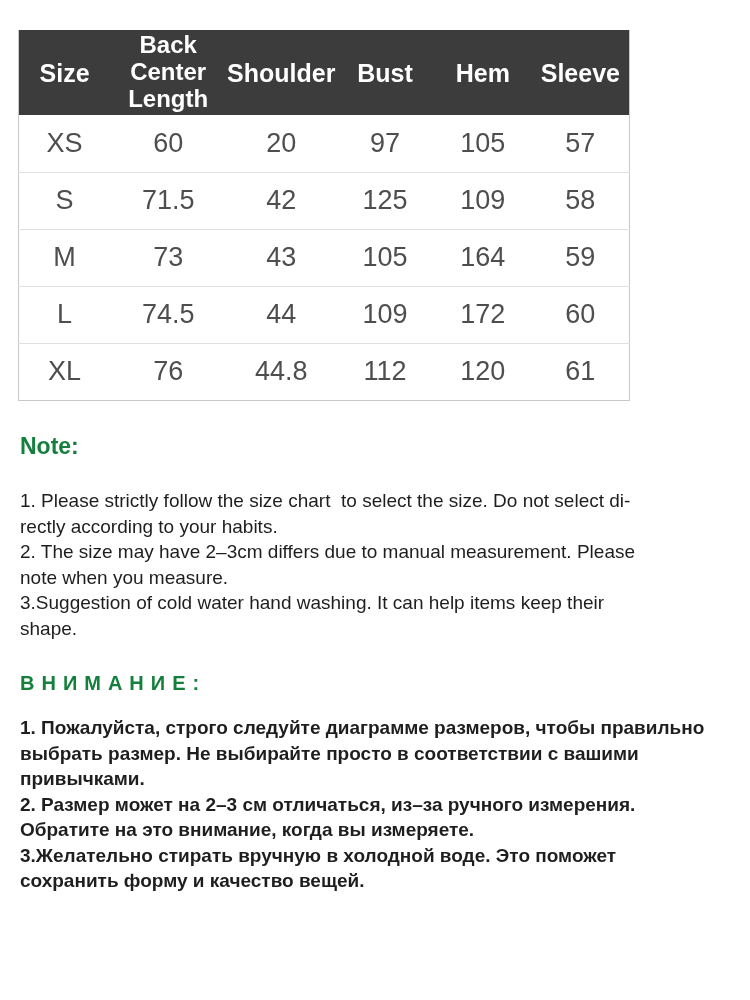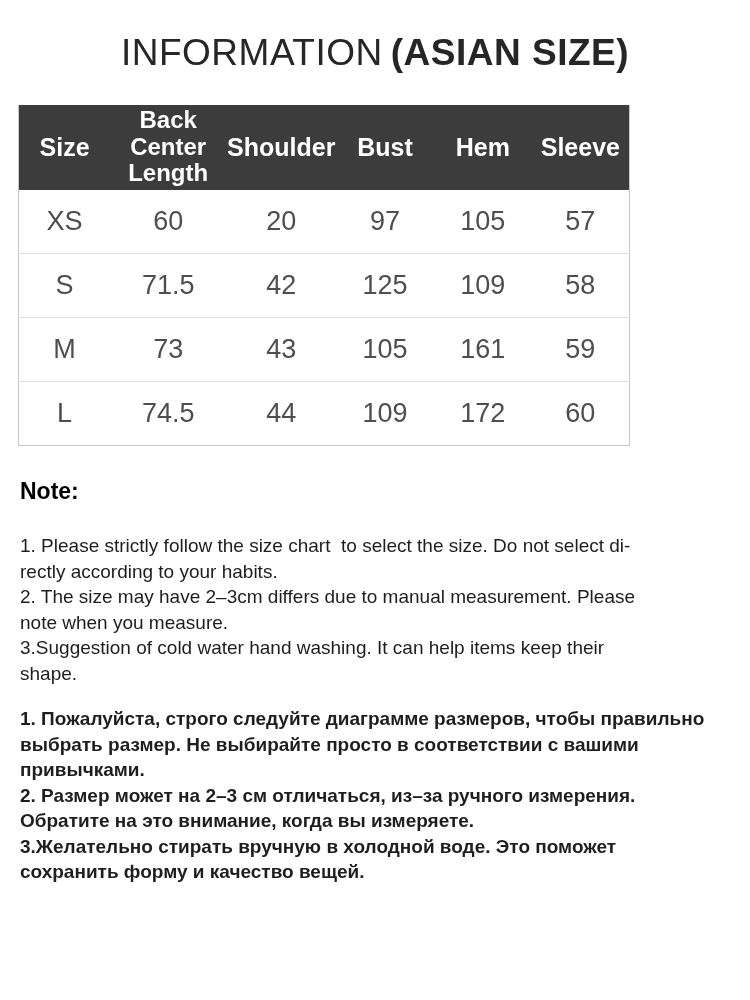--- a/index.html
+++ b/index.html
@@ -54,52 +54,51 @@
   .size-table col.c4 { width: 16%; }
   .size-table col.c5 { width: 16%; }
   .size-table tbody tr { height: 57px; }
   .size-table td {
     border-bottom: 1px solid #e0e0e0;
     color: #4e4e4e;
     font-size: 27px;
     font-weight: 400;
     text-align: center;
     vertical-align: middle;
-    padding: 16px;
+    padding: 6px;
   }
   .size-table tbody tr:last-child td { border-bottom: none; }
 
   
   .notes { margin: 32px 20px 0 20px; color: #1e1e1e; }
   .note-heading {
     font-size: 23px;
     font-weight: 700;
     line-height: 1.2;
-    color: #000000;
+    color: #15803d;
   }
   .attention {
     margin-top: 30px;
     font-size: 20px;
     letter-spacing: 7px;
   }
   .para {
     margin-top: 28px;
     font-size: 19px;
     line-height: 25.5px;
     white-space: pre;
     color: #1e1e1e;
   }
   .para.ru { margin-top: 20px; font-weight: bold; }
 </style>
 </head>
 <body>
 
 <div class="page">
 
-  <h1 class="title"><span class="t-light">INFORMATION</span><span class="t-bold">(ASIAN SIZE)</span></h1>
 
   <table class="size-table">
     <colgroup>
       <col class="c0">
         <col class="c1">
         <col class="c2">
         <col class="c3">
         <col class="c4">
         <col class="c5">
     </colgroup>
@@ -129,42 +128,51 @@
         <td>42</td>
         <td>125</td>
         <td>109</td>
         <td>58</td>
       </tr>
       <tr>
         <td>M</td>
         <td>73</td>
         <td>43</td>
         <td>105</td>
-        <td>161</td>
+        <td>164</td>
         <td>59</td>
       </tr>
       <tr>
         <td>L</td>
         <td>74.5</td>
         <td>44</td>
         <td>109</td>
         <td>172</td>
         <td>60</td>
+      </tr>
+      <tr>
+        <td>XL</td>
+        <td>76</td>
+        <td>44.8</td>
+        <td>112</td>
+        <td>120</td>
+        <td>61</td>
       </tr>
     </tbody>
   </table>
 
   <div class="notes">
     <div class="note-heading">Note:</div>
     <div class="para">1. Please strictly follow the size chart  to select the size. Do not select di-
 rectly according to your habits.
 2. The size may have 2–3cm differs due to manual measurement. Please
 note when you measure.
 3.Suggestion of cold water hand washing. It can help items keep their
 shape.</div>
+    <div class="note-heading attention">ВНИМАНИЕ:</div>
     <div class="para ru">1. Пожалуйста, строго следуйте диаграмме размеров, чтобы правильно
 выбрать размер. Не выбирайте просто в соответствии с вашими
 привычками.
 2. Размер может на 2–3 см отличаться, из–за ручного измерения.
 Обратите на это внимание, когда вы измеряете.
 3.Желательно стирать вручную в холодной воде. Это поможет
 сохранить форму и качество вещей.</div>
   </div>
 
 </div>

